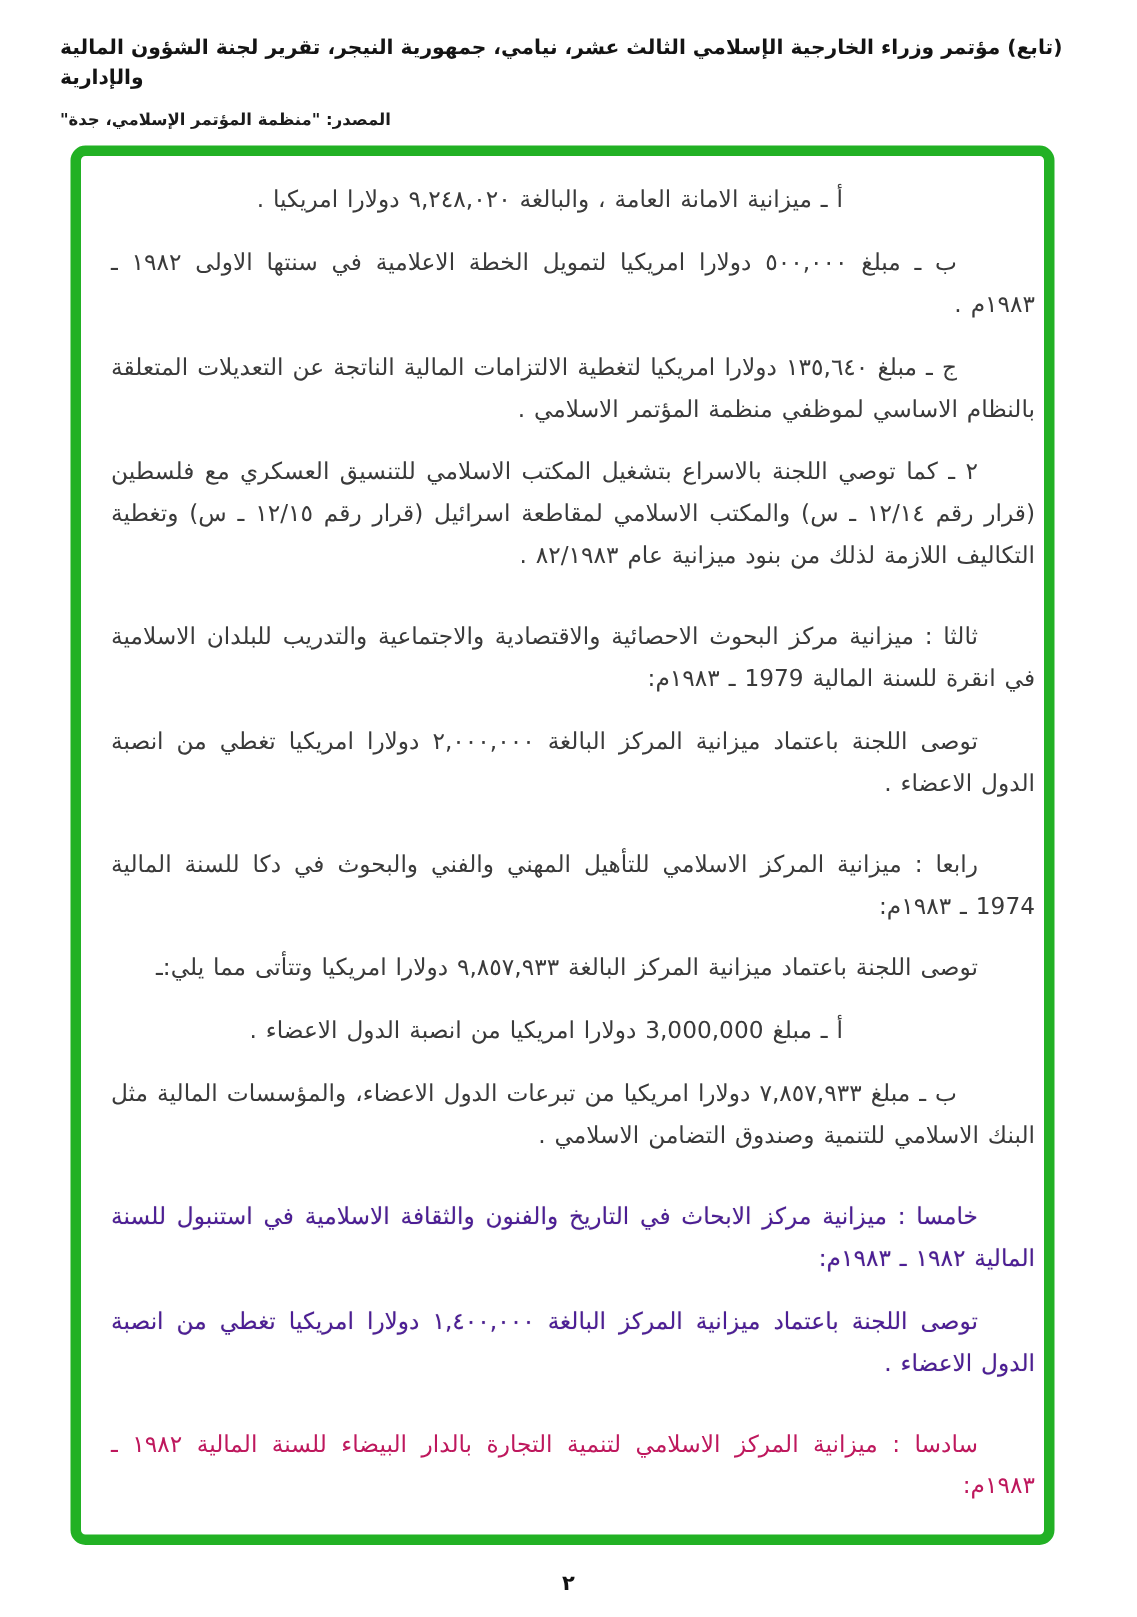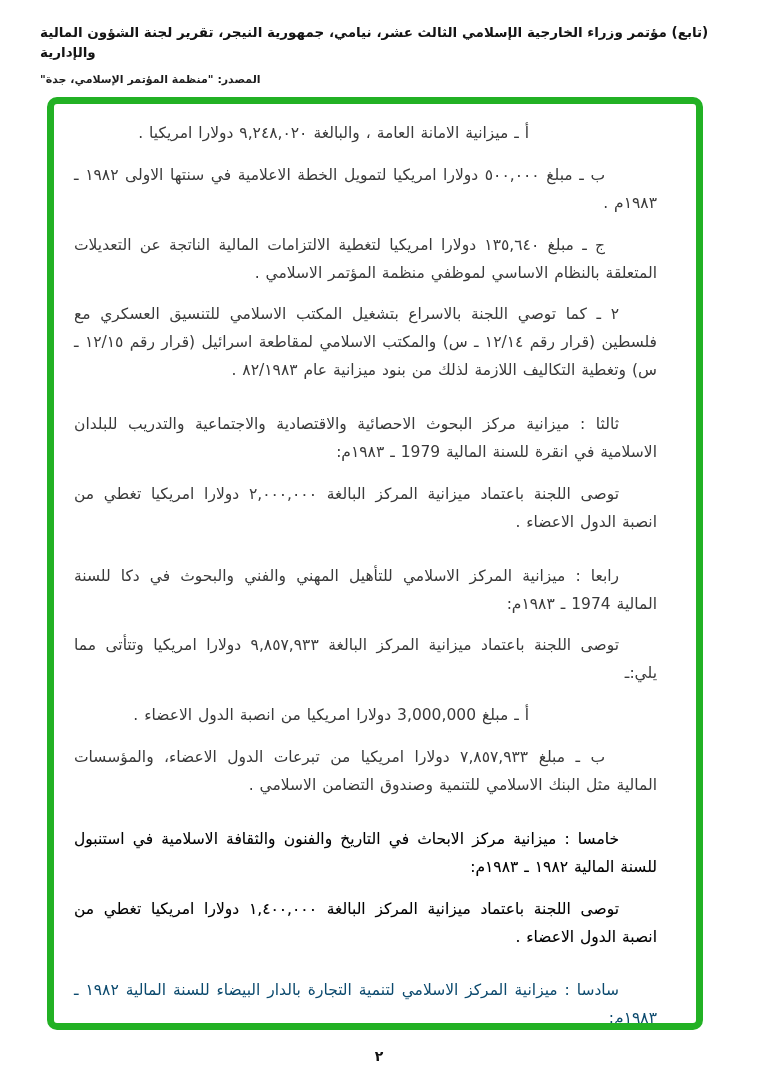--- a/index.html
+++ b/index.html
@@ -39,43 +39,43 @@
     width: 656px; height: 933px;
     box-sizing: border-box;
     border: 7px solid #22b124;
     border-radius: 10px;
     background: #ffffff;
   }
   .page-body {
     direction: rtl;
     height: 100%;
     box-sizing: border-box;
-    padding: 10px 39px 8px 20px;
+    padding: 10px 6px 8px 20px;
     overflow: hidden;
     font-size: 15.5px;
     line-height: 1.8;
     color: #3a3a3a;
     word-spacing: 1px;
   }
   .page-body p {
     margin: 14px 0 0 0;
     text-align: justify;
     text-align-last: right;
   }
   .page-body p.first { margin-top: 6px; }
   .page-body p.section { margin-top: 26px; }
   .indent-sm { text-indent: 38px; }
   .indent-md { text-indent: 52px; }
   .indent-lg { text-indent: 128px; }
   .last-left { text-align-last: left; }
   .faded {
-    color: #000000;
+    color: #4c1d95;
     text-shadow: 0 0 0.7px #b5b5b5;
   }
-  .semi-faded { color: #0c4a6e; }
+  .semi-faded { color: #be185d; }
   .doc-footer {
     position: absolute;
     bottom: 14px; left: 0; right: 0;
     text-align: center;
   }
   .page-number {
     font-size: 14px;
     font-weight: bold;
     color: #111111;
   }

